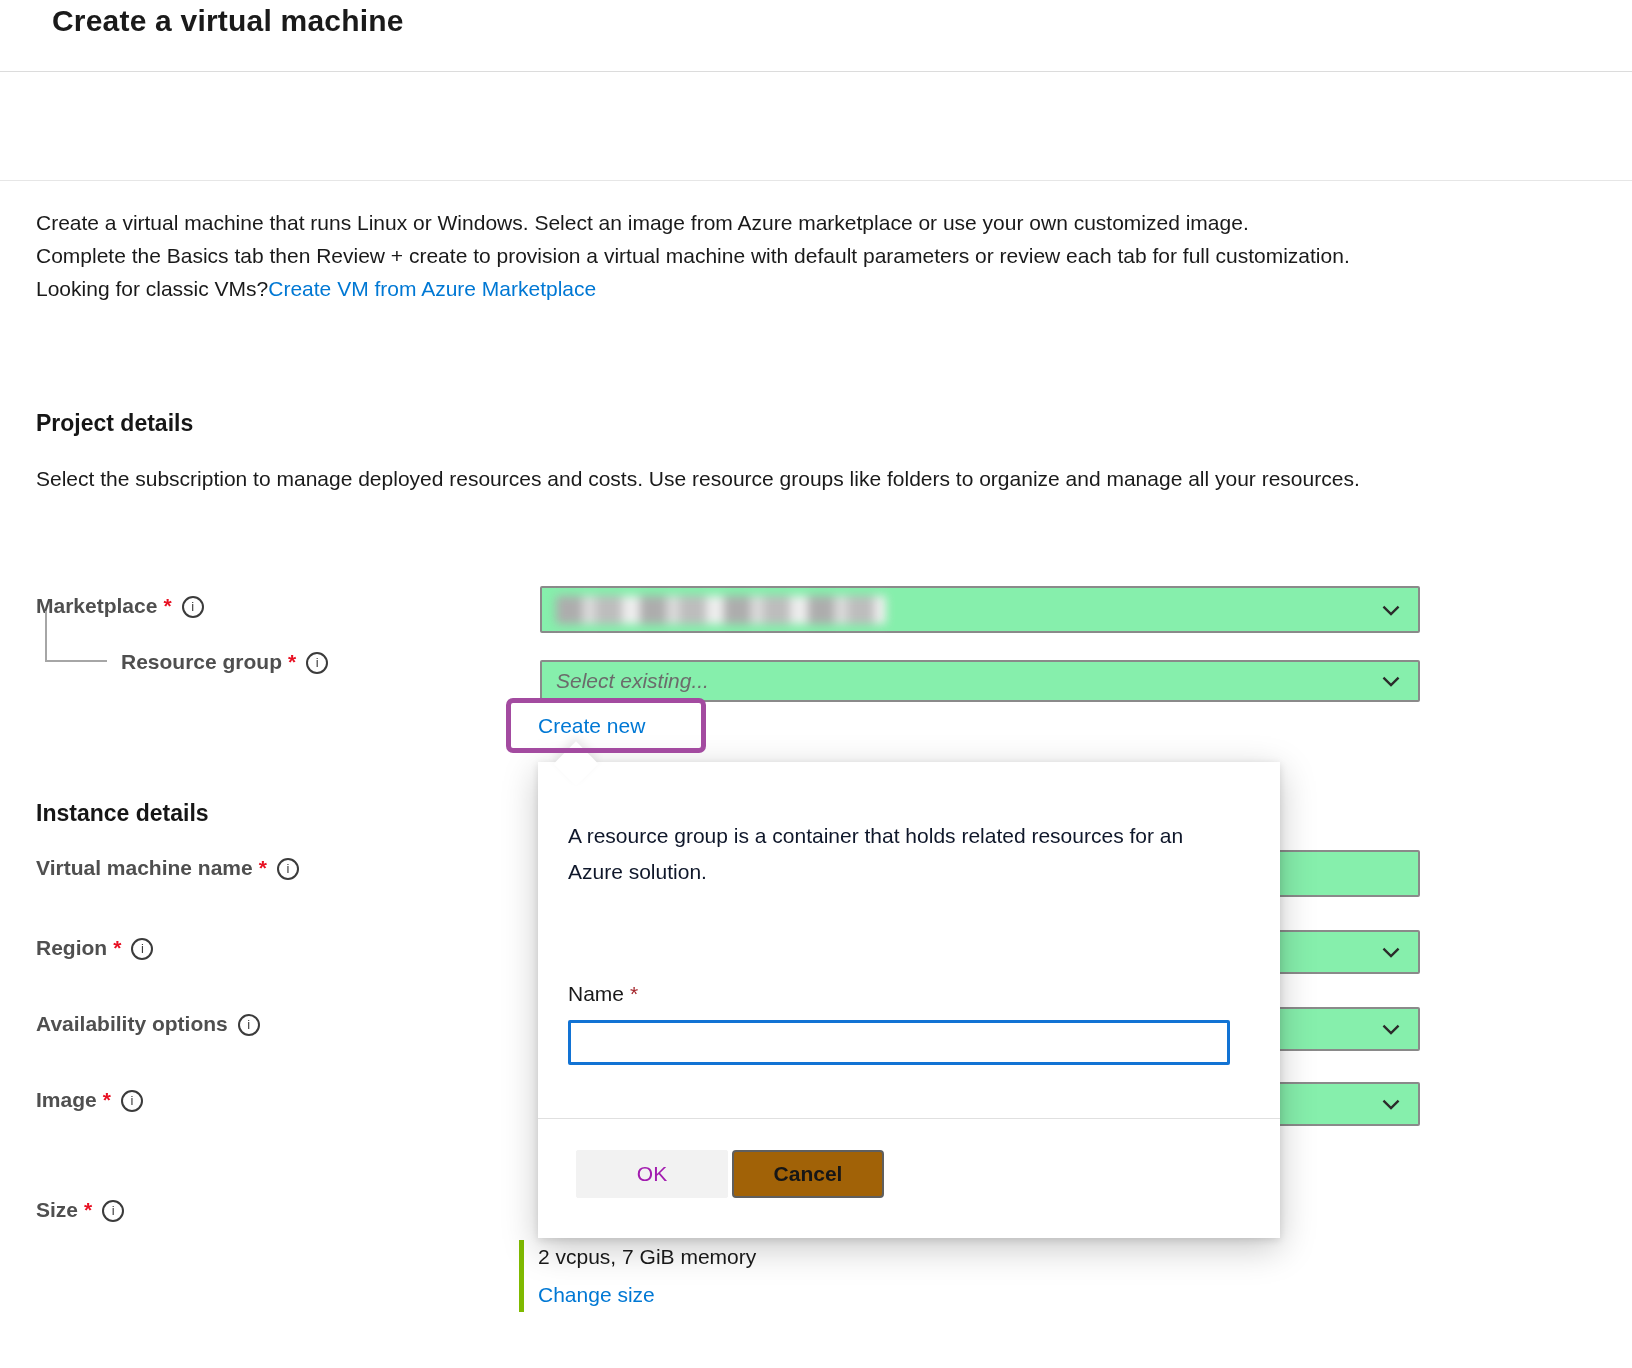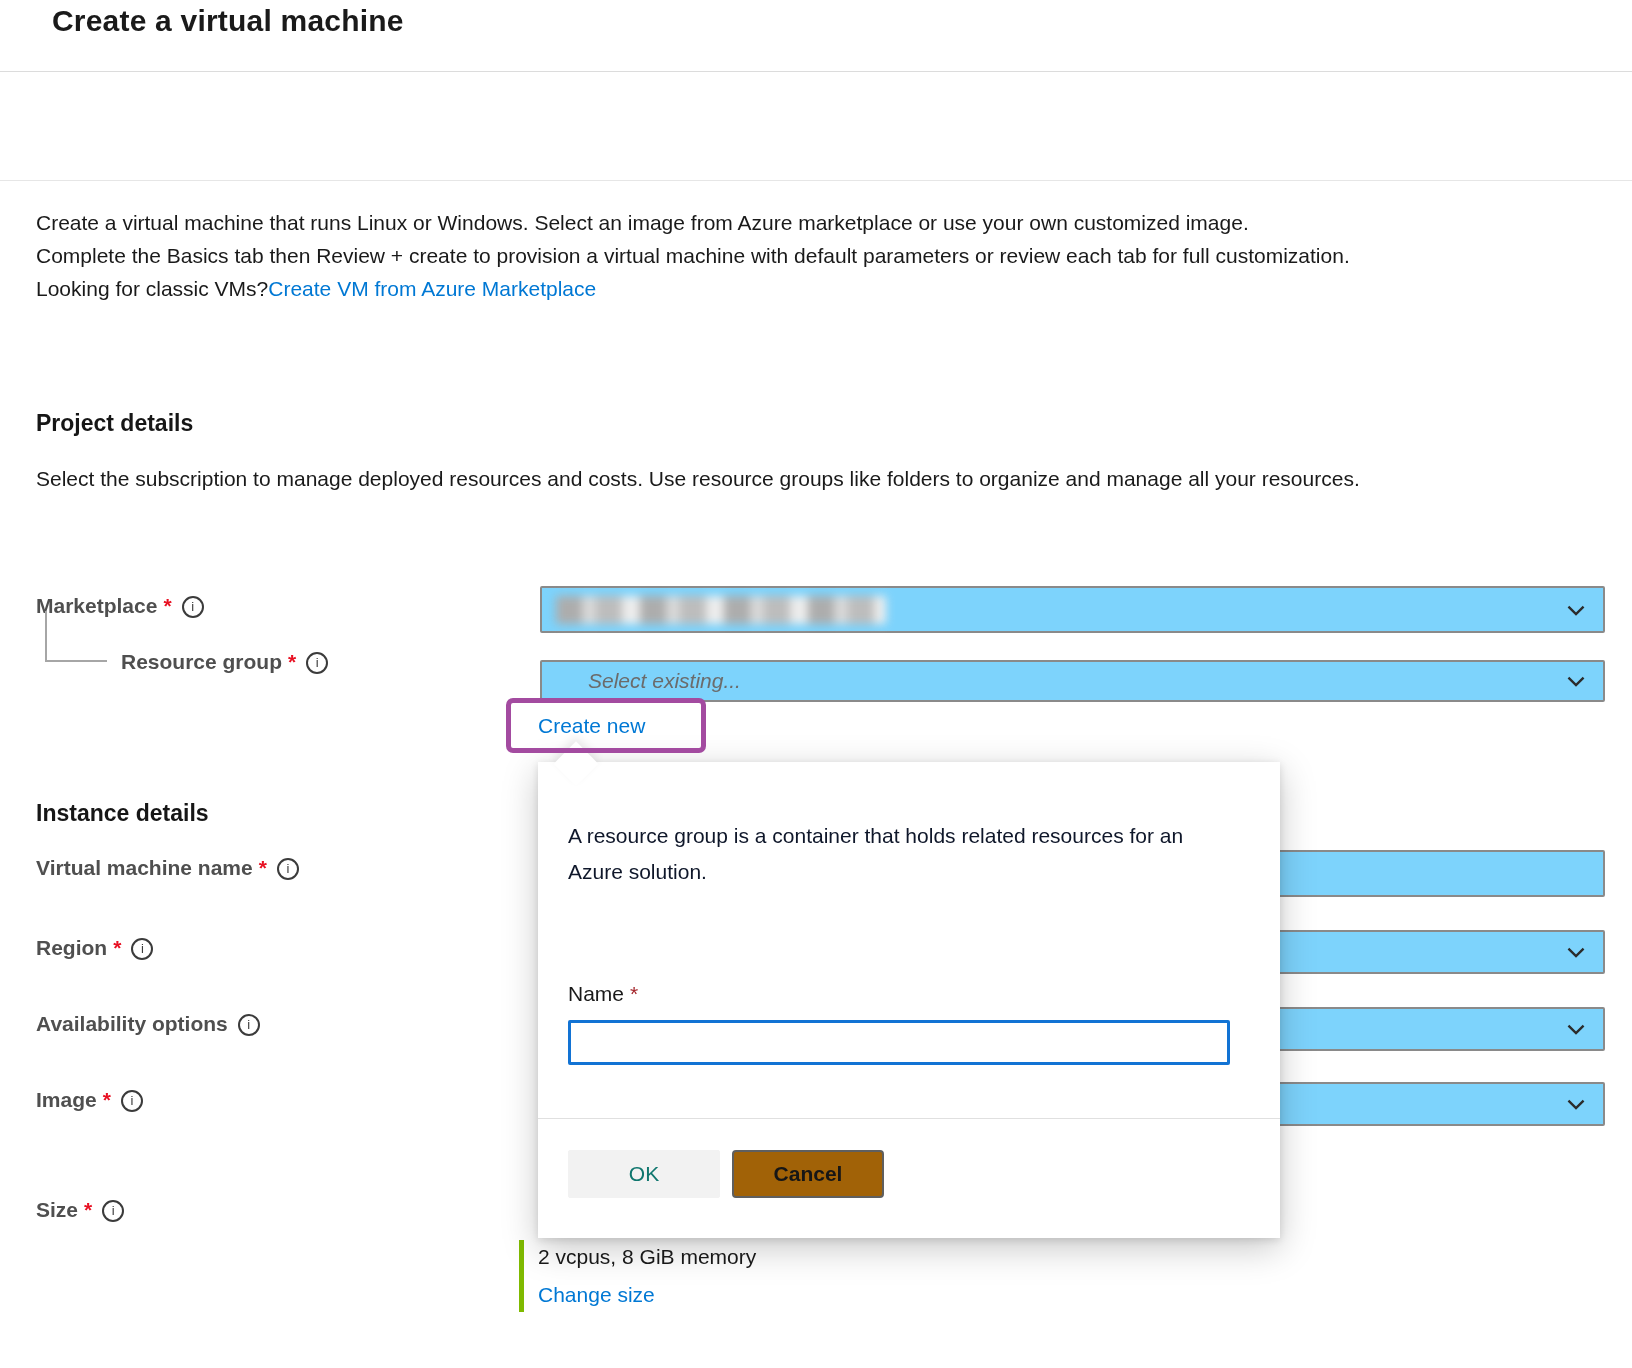--- a/index.html
+++ b/index.html
@@ -28,21 +28,21 @@
 
   
   .field-label { position:absolute; font-size:21px; color:#4f4f4f; font-weight:600; white-space:nowrap; }
   .req { color:var(--required-red); margin-left:6px; }
   .req-dark { color:#a4262c; margin-left:6px; }
   .info-icon { display:inline-block; width:22px; height:22px; border:2px solid #3b3b3b; border-radius:50%;
                font-size:13px; line-height:18px; text-align:center; color:#3b3b3b; font-weight:400;
                margin-left:10px; vertical-align:2px; cursor:pointer; font-style:normal; }
 
   
-  .field-box { position:absolute; left:540px; width:1065px; background:#7dd3fc; border:2px solid #8a8a8a; border-radius:2px;padding-left:32px; }
+  .field-box { position:absolute; left:540px; width:880px; background:#86efac; border:2px solid #8a8a8a; border-radius:2px; }
   .chevron { position:absolute; right:16px; top:50%; transform:translateY(-50%); width:22px; height:22px; }
   .blur-value { position:absolute; left:14px; top:8px; width:330px; height:28px; filter:blur(5px);
       background:repeating-linear-gradient(90deg,#adadad 0 26px,#d9d9d9 26px 40px,#bdbdbd 40px 66px,#ededed 66px 84px);
       border-radius:2px; }
   input.text-field { width:100%; height:100%; border:none; outline:none; font-size:21px; font-family:inherit; padding:0 14px; background:transparent; color:#1a1a1a; }
   input.text-field::placeholder { font-style:italic; color:#6b6b6b; opacity:1; }
 
   .tree-connector { position:absolute; left:45px; top:611px; width:62px; height:51px; border-left:2px solid #a6a6a6; border-bottom:2px solid #a6a6a6; }
 
   .create-new-link { position:absolute; left:538px; top:714px; font-size:21px; color:var(--accent); cursor:pointer; }
@@ -56,21 +56,21 @@
   
   .dialog { position:absolute; left:538px; top:762px; width:742px; height:476px; background:#fff; z-index:20;
             box-shadow:0 10px 34px rgba(0,0,0,.22), 0 2px 8px rgba(0,0,0,.12); }
   .dialog-caret { position:absolute; left:22px; top:-14px; width:32px; height:32px; background:#fff; transform:rotate(45deg);
                   box-shadow:-4px -4px 8px rgba(0,0,0,.08); }
   .dialog-desc { position:absolute; left:30px; top:56px; width:628px; font-size:21px; line-height:36px; color:#0f172a; }
   .dialog-name-label { position:absolute; left:30px; top:220px; font-size:21px; font-weight:400; color:#1a1a1a; }
   .dialog-name-input { position:absolute; left:30px; top:258px; width:662px; height:45px; border:3px solid #1273d4; border-radius:2px; background:#fff; }
   .dialog-divider { position:absolute; left:0; top:356px; width:742px; height:1px; background:#e0e0e0; }
   .btn { position:absolute; top:388px; width:152px; height:48px; font-size:21px; font-family:inherit; border-radius:2px; cursor:pointer; }
-  .btn-ok { left:30px; background:#f2f2f2; border:1px solid #f2f2f2; color:#0f766e; }
+  .btn-ok { left:38px; background:#f2f2f2; border:1px solid #f2f2f2; color:#a21caf; }
   .btn-cancel { left:194px; background:#a16207; border:2px solid #5f5f5f; border-radius:4px; color:#161616; font-weight:600; }
 </style>
 </head>
 <body>
 
 <div id="canvas">
 
   <div class="page-title">Create a virtual machine</div>
   <div class="header-divider"></div>
 
@@ -141,21 +141,21 @@
   <div class="field-box" style="top:1082px; height:44px;">
     <svg class="chevron" viewBox="0 0 16 16">
         <path d="M2.5 5.5 8 11l5.5-5.5" fill="none" stroke="#2b2b2b" stroke-width="1.7"></path>
       </svg>
   </div>
 
   <div class="field-label" style="left:36px; top:1198px;">
     <span>Size</span><span class="req">*</span><span class="info-icon">i</span>
   </div>
   <div class="size-summary">
-    <div class="size-line">2 vcpus, 8 GiB memory</div>
+    <div class="size-line">2 vcpus, 7 GiB memory</div>
     <a class="change-size-link">Change size</a>
   </div>
 
   <div class="dialog">
     <div class="dialog-caret"></div>
     <div class="dialog-desc">A resource group is a container that holds related resources for an Azure solution.</div>
     <div class="dialog-name-label">
       <span>Name</span><span class="req-dark">*</span>
     </div>
     <div class="dialog-name-input">

